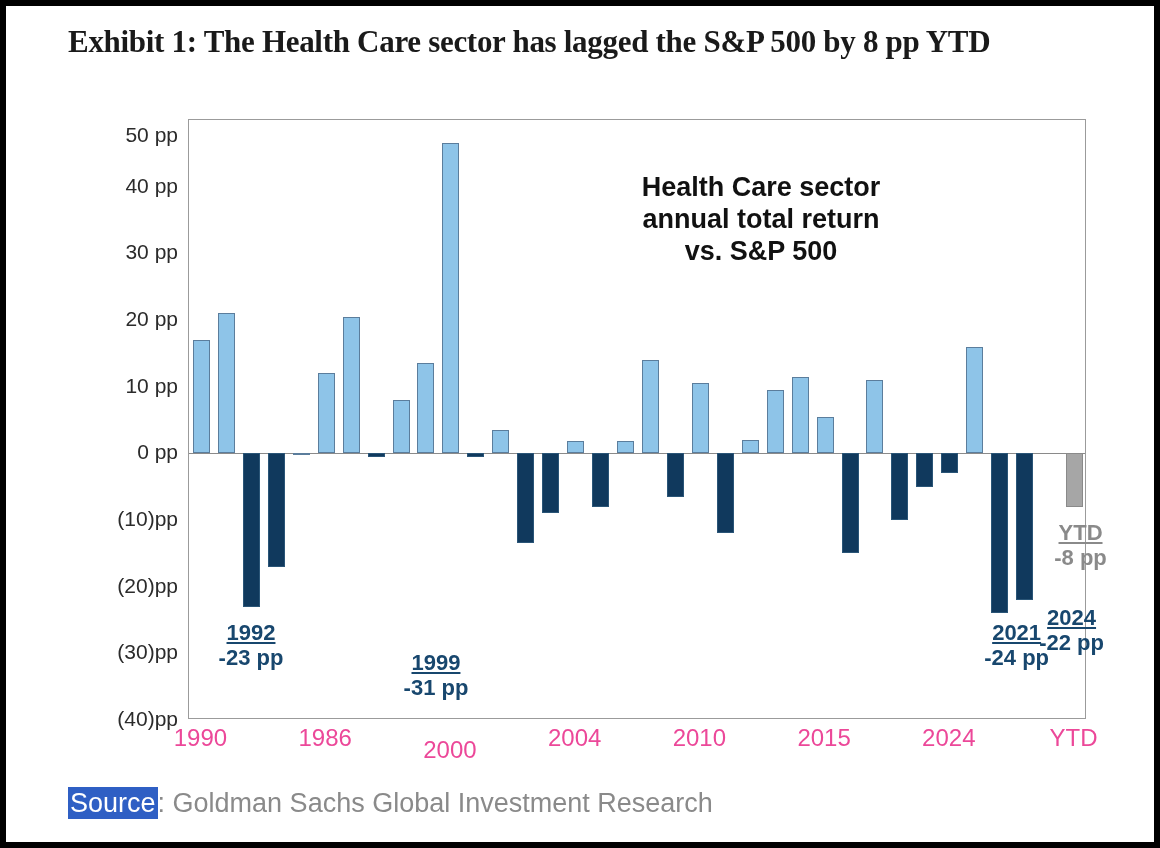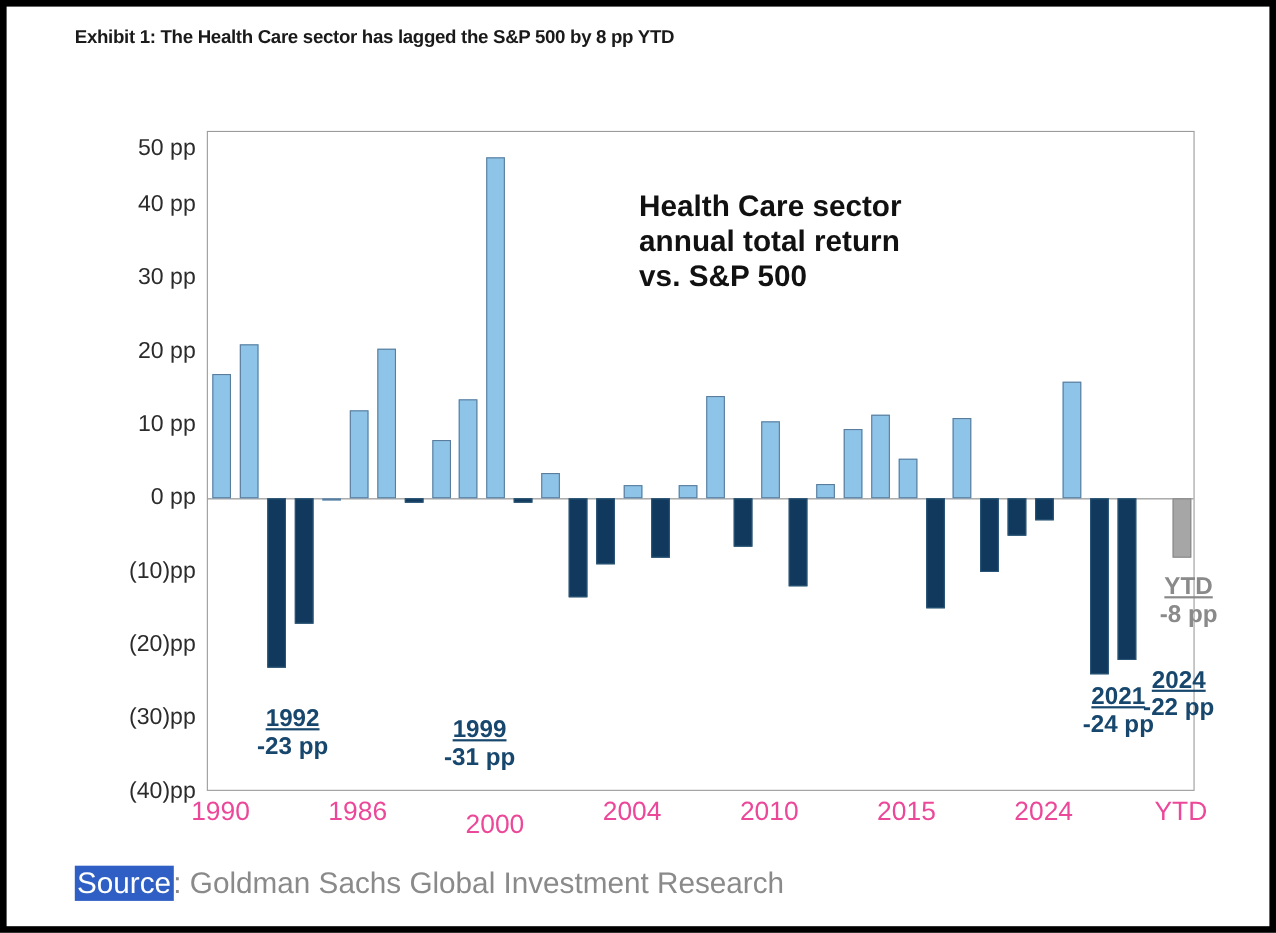--- a/index.html
+++ b/index.html
@@ -19,26 +19,26 @@
     height: 848px;
     background: #ffffff;
     box-sizing: border-box;
     border: 6px solid #000000;
   }
   
   #exhibit-title {
     position: absolute;
     left: 62px;
     top: 18px;
-    font-size: 17px;
+    font-size: 31px;
     font-weight: bold;
     color: #1a1a1a;
     letter-spacing: -0.3px;
     white-space: nowrap;
-    font-family: Liberation Sans, sans-serif;
+    font-family: Liberation Serif, serif;
     text-align: center;
   }
   
   #chart-area {
     position: absolute;
     left: 182px;
     top: 113px;
     width: 898px;
     height: 600px;
     border: 1px solid #9b9b9b;
@@ -104,21 +104,21 @@
   }
   .bar.pos  { background: #8ec4e8; }
   .bar.neg  { background: #10395d; border-color: #2a5577; }
   .bar.ytd  { background: #a6a6a6; border-color: #8a8a8a; }
   
   #chart-caption {
     position: absolute;
     left: 392px;
     top: 52px;
     width: 360px;
-    text-align: left;
+    text-align: center;
     font-size: 27px;
     font-weight: bold;
     line-height: 1.18;
     color: #111111;
     font-family: "Liberation Sans", sans-serif;
   }
   .callout {
     position: absolute;
     text-align: center;
     font-size: 22px;
@@ -209,21 +209,21 @@
         <div class="bar neg" title="2023: -22 pp" style="left: 827.139px; top: 333.333px; height: 146.667px; width: 17px;"></div>
         <div class="bar ytd" title="YTD: -8 pp" style="left: 877.028px; top: 333.333px; height: 53.3333px; width: 17px;"></div>
       </div>
 
     <div id="chart-caption">
         <div>Health Care sector</div>
         <div>annual total return</div>
         <div>vs. S&amp;P 500</div>
       </div>
 
-    <div class="callout" id="callout-1992" style="left: 77px; top: 500px; transform: translateX(-50%); margin-top: 20px;">
+    <div class="callout" id="callout-1992" style="left: 62px; top: 500px; transform: translateX(-50%);">
       <span class="yr">1992</span>
       <span class="vl">-23 pp</span>
     </div>
     <div class="callout" id="callout-1999" style="left: 246.972px; top: 530px; transform: translateX(-50%);">
       <span class="yr">1999</span>
       <span class="vl">-31 pp</span>
     </div>
     <div class="callout" id="callout-2023" style="left: 827.639px; top: 500px; transform: translateX(-50%);">
       <span class="yr">2021</span>
       <span class="vl">-24 pp</span>

